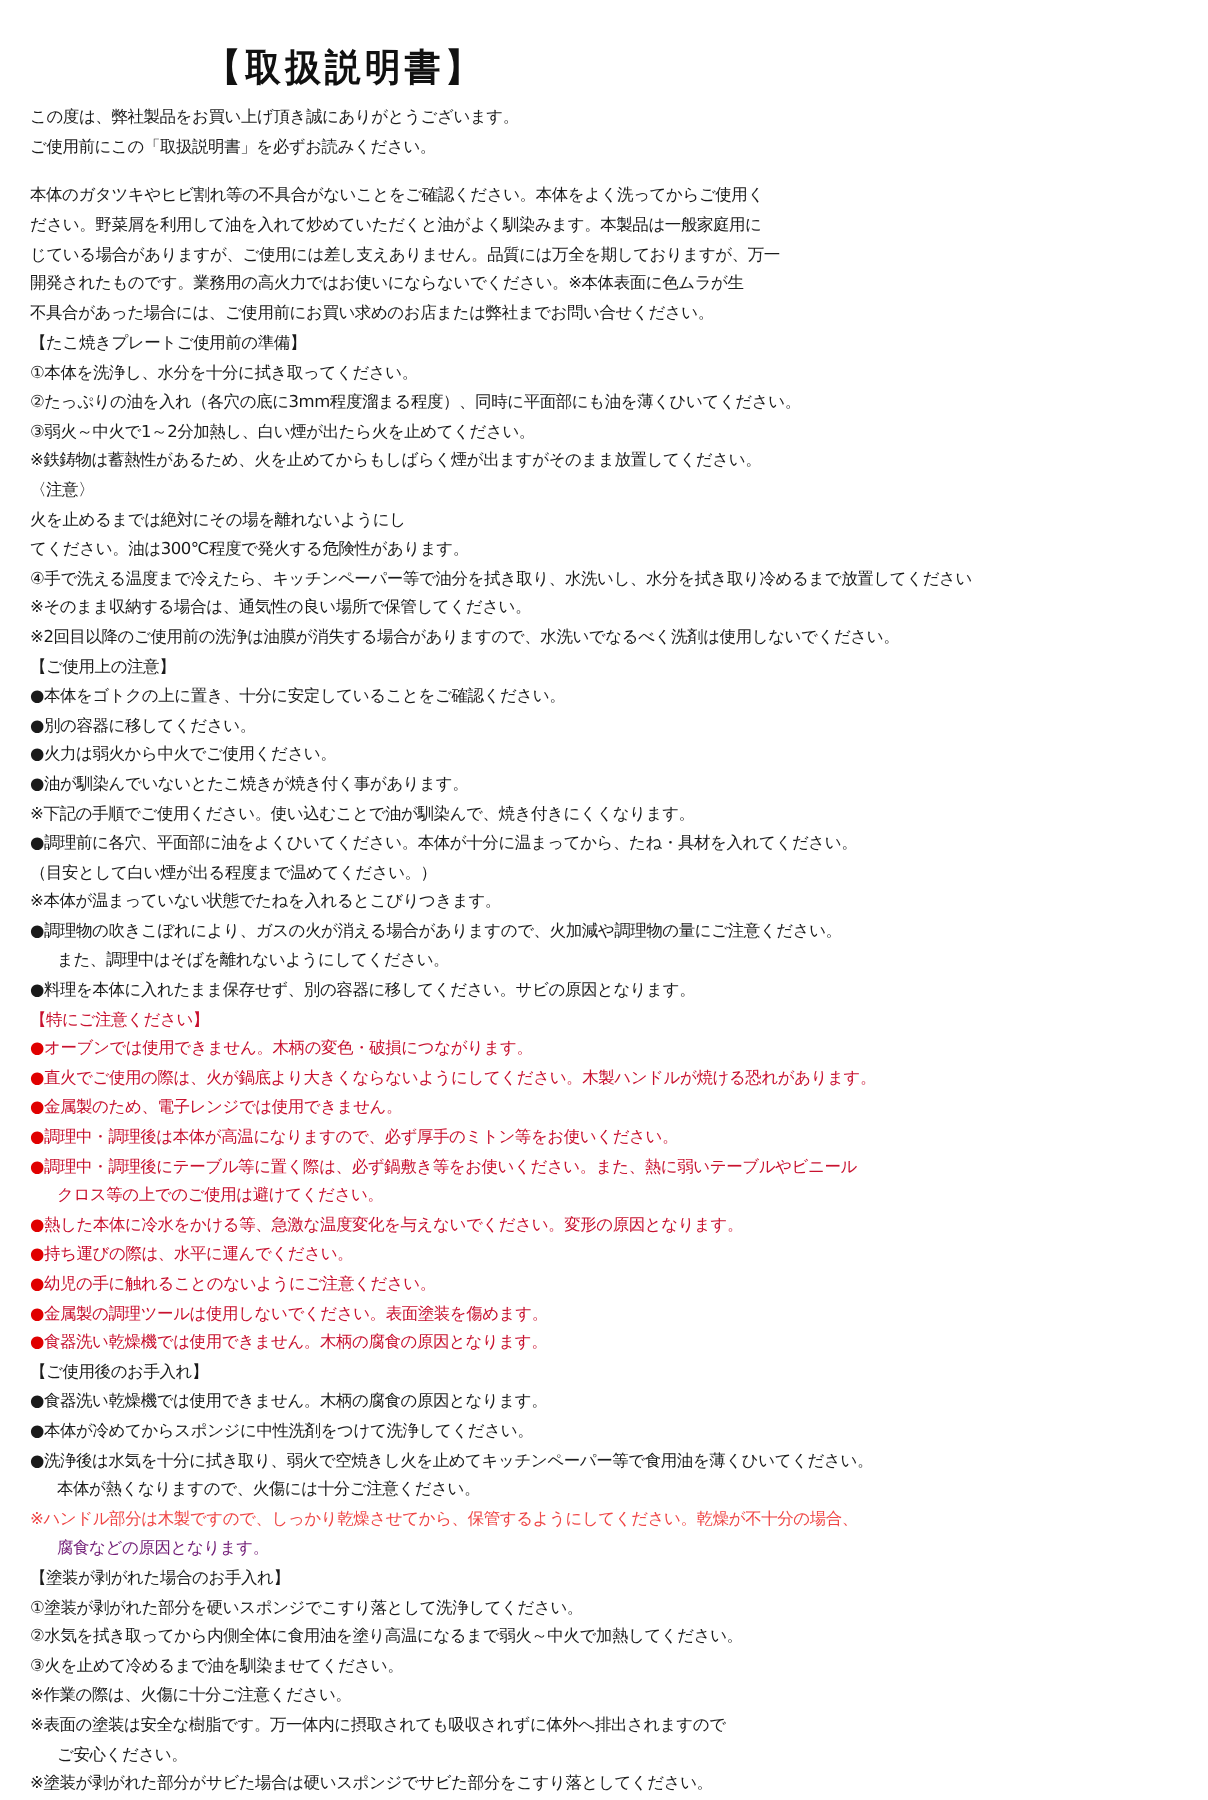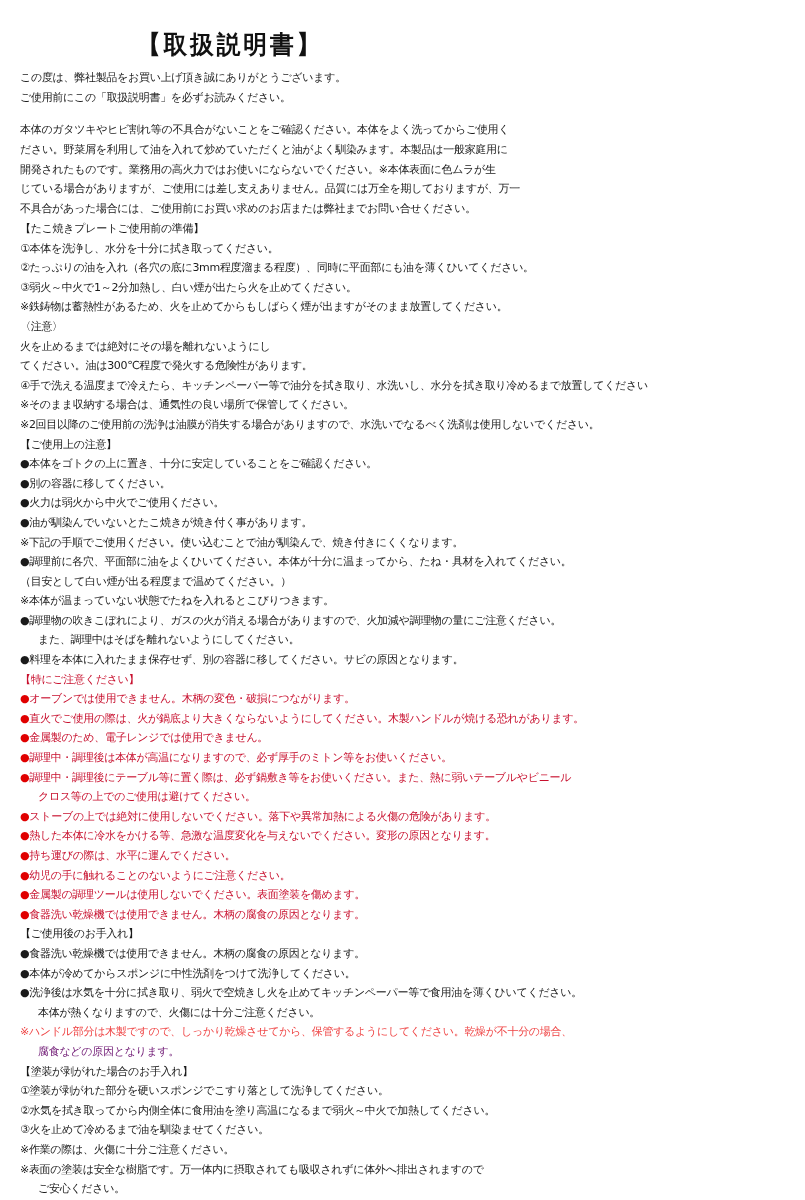--- a/index.html
+++ b/index.html
@@ -61,22 +61,22 @@
   <div class="title">【取扱説明書】</div>
 
   <div class="block para" style="top:68px;">
     <div class="line">この度は、弊社製品をお買い上げ頂き誠にありがとうございます。</div>
     <div class="line">ご使用前にこの「取扱説明書」を必ずお読みください。</div>
   </div>
 
   <div class="block para" style="top:120px;">
     <div class="line">本体のガタツキやヒビ割れ等の不具合がないことをご確認ください。本体をよく洗ってからご使用く</div>
     <div class="line">ださい。野菜屑を利用して油を入れて炒めていただくと油がよく馴染みます。本製品は一般家庭用に</div>
+    <div class="line">じている場合がありますが、ご使用には差し支えありません。品質には万全を期しておりますが、万一</div>
     <div class="line">開発されたものです。業務用の高火力ではお使いにならないでください。※本体表面に色ムラが生</div>
-    <div class="line">じている場合がありますが、ご使用には差し支えありません。品質には万全を期しておりますが、万一</div>
     <div class="line">不具合があった場合には、ご使用前にお買い求めのお店または弊社までお問い合せください。</div>
   </div>
 
   <div class="block" id="sections" style="top:219px;">
       <div>
         <div class="line head">【たこ焼きプレートご使用前の準備】</div>
         <div class="line">①本体を洗浄し、水分を十分に拭き取ってください。</div>
         <div class="line">②たっぷりの油を入れ（各穴の底に3mm程度溜まる程度）、同時に平面部にも油を薄くひいてください。</div>
         <div class="line">③弱火～中火で1～2分加熱し、白い煙が出たら火を止めてください。</div>
         <div class="line">※鉄鋳物は蓄熱性があるため、火を止めてからもしばらく煙が出ますがそのまま放置してください。</div>
@@ -102,21 +102,20 @@
         <div class="line">●料理を本体に入れたまま保存せず、別の容器に移してください。サビの原因となります。</div>
       </div>
       <div>
         <div class="line head red" style="color: rgb(200, 16, 46);">【特にご注意ください】</div>
         <div class="line red" style="color: rgb(200, 16, 46);"><span class="bullet" style="color: rgb(224, 0, 0);">●</span>オーブンでは使用できません。木柄の変色・破損につながります。</div>
         <div class="line red" style="color: rgb(200, 16, 46);"><span class="bullet" style="color: rgb(224, 0, 0);">●</span>直火でご使用の際は、火が鍋底より大きくならないようにしてください。木製ハンドルが焼ける恐れがあります。</div>
         <div class="line red" style="color: rgb(200, 16, 46);"><span class="bullet" style="color: rgb(224, 0, 0);">●</span>金属製のため、電子レンジでは使用できません。</div>
         <div class="line red" style="color: rgb(200, 16, 46);"><span class="bullet" style="color: rgb(224, 0, 0);">●</span>調理中・調理後は本体が高温になりますので、必ず厚手のミトン等をお使いください。</div>
         <div class="line red" style="color: rgb(200, 16, 46);"><span class="bullet" style="color: rgb(224, 0, 0);">●</span>調理中・調理後にテーブル等に置く際は、必ず鍋敷き等をお使いください。また、熱に弱いテーブルやビニール</div>
         <div class="line red indent" style="color: rgb(200, 16, 46);">クロス等の上でのご使用は避けてください。</div>
-        <div class="line red" style="color: rgb(200, 16, 46);"><span class="bullet" style="color: rgb(224, 0, 0);">●</span>ストーブの上では絶対に使用しないでください。落下や異常加熱による火傷の危険があります。</div>
         <div class="line red" style="color: rgb(200, 16, 46);"><span class="bullet" style="color: rgb(224, 0, 0);">●</span>熱した本体に冷水をかける等、急激な温度変化を与えないでください。変形の原因となります。</div>
         <div class="line red" style="color: rgb(200, 16, 46);"><span class="bullet" style="color: rgb(224, 0, 0);">●</span>持ち運びの際は、水平に運んでください。</div>
         <div class="line red" style="color: rgb(200, 16, 46);"><span class="bullet" style="color: rgb(224, 0, 0);">●</span>幼児の手に触れることのないようにご注意ください。</div>
         <div class="line red" style="color: rgb(200, 16, 46);"><span class="bullet" style="color: rgb(224, 0, 0);">●</span>金属製の調理ツールは使用しないでください。表面塗装を傷めます。</div>
         <div class="line red" style="color: rgb(200, 16, 46);"><span class="bullet" style="color: rgb(224, 0, 0);">●</span>食器洗い乾燥機では使用できません。木柄の腐食の原因となります。</div>
       </div>
       <div>
         <div class="line head">【ご使用後のお手入れ】</div>
         <div class="line">●食器洗い乾燥機では使用できません。木柄の腐食の原因となります。</div>
         <div class="line">●本体が冷めてからスポンジに中性洗剤をつけて洗浄してください。</div>

